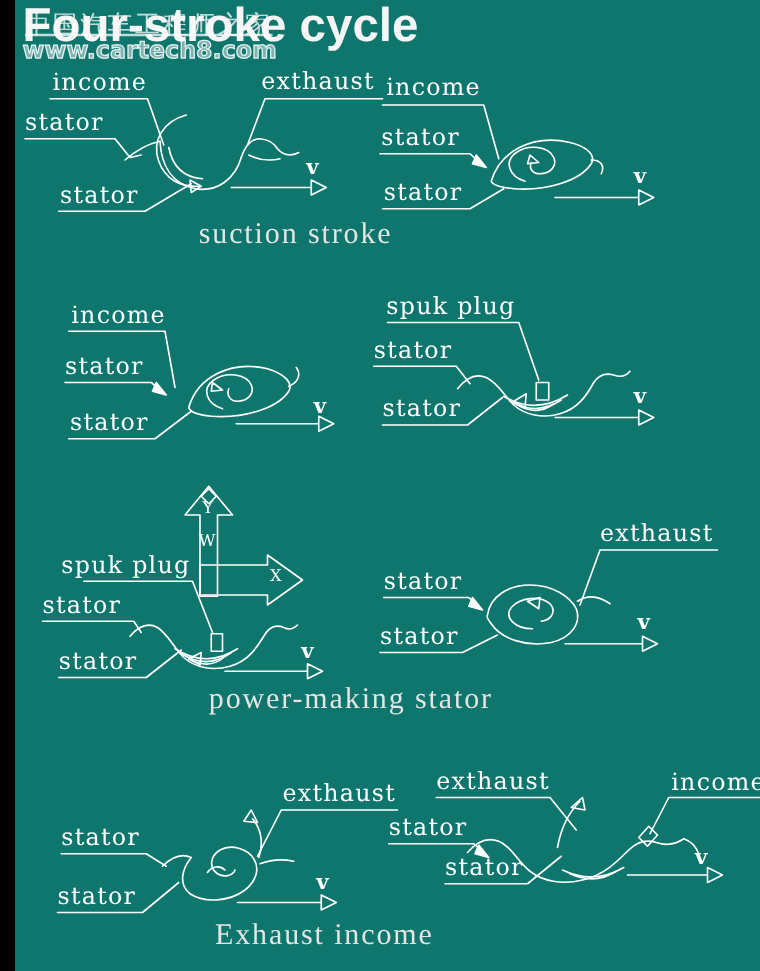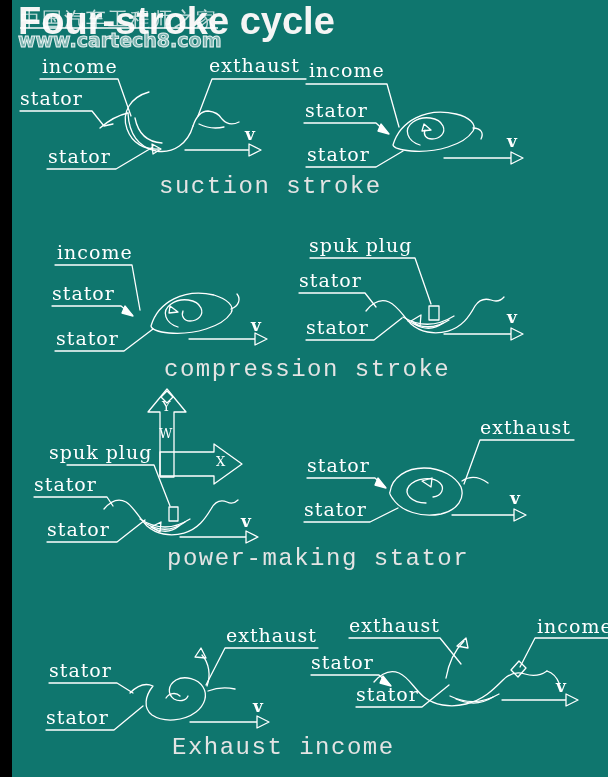--- a/index.html
+++ b/index.html
@@ -2,21 +2,21 @@
 <html><head>
 <meta charset="utf-8">
 <style>
   html,body{margin:0;padding:0;background:#000;}
   .stage{position:relative;width:608px;height:777px;background:#0f766e;overflow:hidden;
          font-family:"DejaVu Serif",serif;margin-left:12px;}
   .stage svg{position:absolute;left:0;top:0;}
   .lbl{position:absolute;color:#fff;font-size:19px;letter-spacing:1px;line-height:1;white-space:nowrap;}
   .vel{position:absolute;color:#fff;font-size:17px;font-weight:bold;line-height:1;}
   .axl{position:absolute;color:#fff;font-size:13px;line-height:1;}
-  .cap{position:absolute;color:#e4e4e4;font-family:Liberation Mono, monospace;
+  .cap{position:absolute;color:#e4e4e4;font-family:Liberation Serif, serif;
        font-size:24px;letter-spacing:1.5px;line-height:1;white-space:nowrap;text-align:right;}
   .ttl{position:absolute;left:6px;top:2px;color:#f5f5f5;font-family:"Liberation Sans",sans-serif;
        font-size:38px;font-weight:bold;line-height:1.05;white-space:nowrap;}
   .wm{position:absolute;line-height:1;white-space:nowrap;font-family:"DejaVu Sans",sans-serif;}
   .wm-cn{left:8px;top:9px;font-size:20px;letter-spacing:2px;color:rgba(255,255,255,0.75);text-decoration:underline;}
   .wm-url{left:6px;top:31px;font-size:19px;font-weight:bold;color:rgba(255,255,255,0.45);
           -webkit-text-stroke:1px rgba(255,255,255,0.85);}
 </style>
 </head>
 <body>
@@ -156,21 +156,20 @@
   <div class="lbl" style="left:45px;top:243px">income</div>
   <div class="lbl" style="left:40px;top:284px">stator</div>
   <div class="lbl" style="left:44px;top:329px">stator</div>
   <div class="vel" style="left:239px;top:317px">v</div>
 
   <div class="lbl" style="left:297px;top:236px">spuk plug</div>
   <div class="lbl" style="left:287px;top:271px">stator</div>
   <div class="lbl" style="left:294px;top:318px">stator</div>
   <div class="vel" style="left:495px;top:309px">v</div>
 
-  <div class="cap" style="left:152px;top:358px">compression stroke</div>
 
   <div class="lbl" style="left:37px;top:443px">spuk plug</div>
   <div class="lbl" style="left:22px;top:475px">stator</div>
   <div class="lbl" style="left:35px;top:520px">stator</div>
   <div class="vel" style="left:229px;top:513px">v</div>
   <div class="axl" style="left:150px;top:400px">Y</div>
   <div class="axl" style="left:147px;top:427px">W</div>
   <div class="axl" style="left:204px;top:455px">X</div>
 
   <div class="lbl" style="left:468px;top:418px">exthaust</div>

